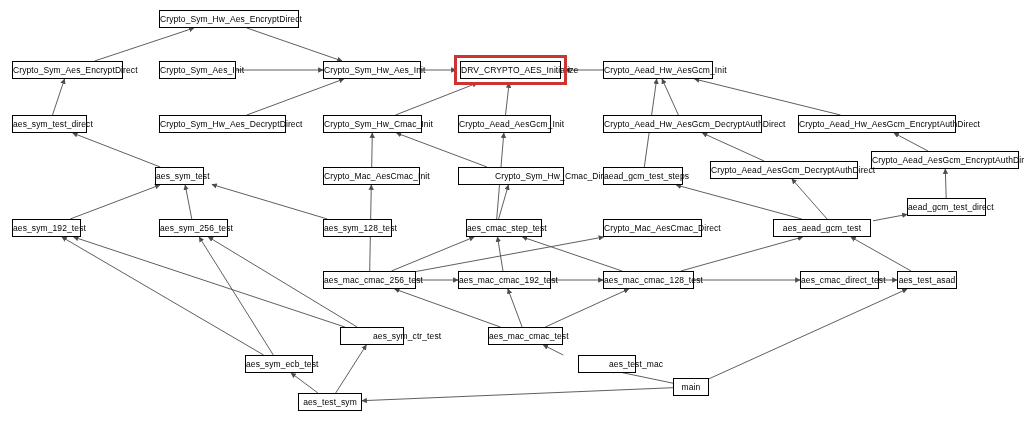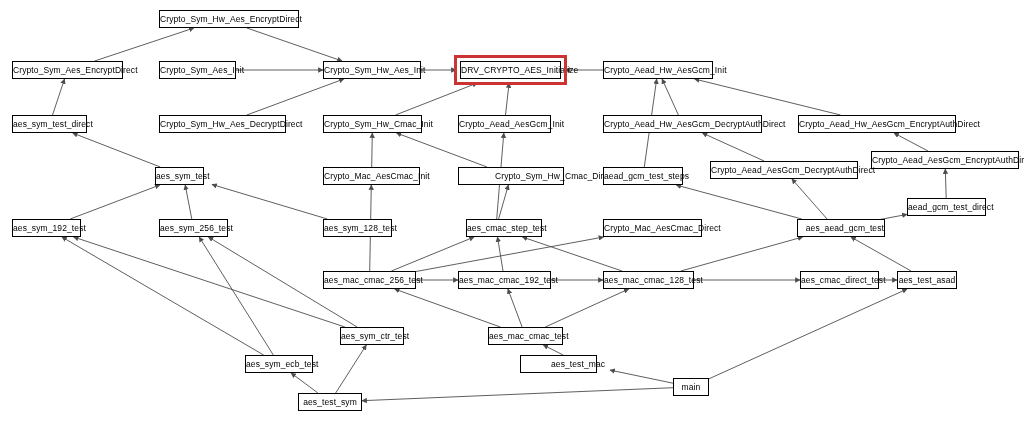--- a/index.html
+++ b/index.html
@@ -113,26 +113,26 @@
       <div class="node" style="left: 323px; top: 167px; width: 97px;">Crypto_Mac_AesCmac_Init</div>
       <div class="node" style="left: 458px; top: 167px; width: 106px; padding-left: 36px;">Crypto_Sym_Hw_Cmac_Direct</div>
       <div class="node" style="left: 603px; top: 167px; width: 80px;">aead_gcm_test_steps</div>
       <div class="node" style="left: 710px; top: 161px; width: 148px;">Crypto_Aead_AesGcm_DecryptAuthDirect</div>
       <div class="node" style="left: 907px; top: 198px; width: 79px;">aead_gcm_test_direct</div>
       <div class="node" style="left: 12px; top: 219px; width: 69px;">aes_sym_192_test</div>
       <div class="node" style="left: 159px; top: 219px; width: 69px;">aes_sym_256_test</div>
       <div class="node" style="left: 323px; top: 219px; width: 69px;">aes_sym_128_test</div>
       <div class="node" style="left: 458px; top: 219px; width: 76px; margin-left: 8px;">aes_cmac_step_test</div>
       <div class="node" style="left: 603px; top: 219px; width: 99px;">Crypto_Mac_AesCmac_Direct</div>
-      <div class="node" style="left: 797px; top: 219px; width: 88px; text-align: right;">aes_aead_gcm_test</div>
+      <div class="node" style="left: 773px; top: 219px; width: 98px;">aes_aead_gcm_test</div>
       <div class="node" style="left: 323px; top: 271px; width: 93px;">aes_mac_cmac_256_test</div>
       <div class="node" style="left: 458px; top: 271px; width: 93px;">aes_mac_cmac_192_test</div>
       <div class="node" style="left: 603px; top: 271px; width: 91px;">aes_mac_cmac_128_test</div>
       <div class="node" style="left: 800px; top: 271px; width: 79px;">aes_cmac_direct_test</div>
       <div class="node" style="left: 897px; top: 271px; width: 60px;">aes_test_asad</div>
-      <div class="node" style="left: 340px; top: 327px; width: 64px;">aes_sym_ctr_test</div>
+      <div class="node" style="left: 340px; top: 327px; width: 64px; padding-left: 32px;">aes_sym_ctr_test</div>
       <div class="node" style="left: 488px; top: 327px; width: 75px;">aes_mac_cmac_test</div>
       <div class="node" style="left: 245px; top: 355px; width: 68px;">aes_sym_ecb_test</div>
-      <div class="node" style="left: 520px; top: 355px; width: 77px; padding-left: 30px;">aes_test_mac</div>
+      <div class="node" style="left: 578px; top: 355px; width: 58px; padding-left: 30px;">aes_test_mac</div>
       <div class="node" style="left: 673px; top: 378px; width: 36px;">main</div>
       <div class="node" style="left: 298px; top: 393px; width: 64px;">aes_test_sym</div>
     </div>
 </div>
 
 </body></html>

